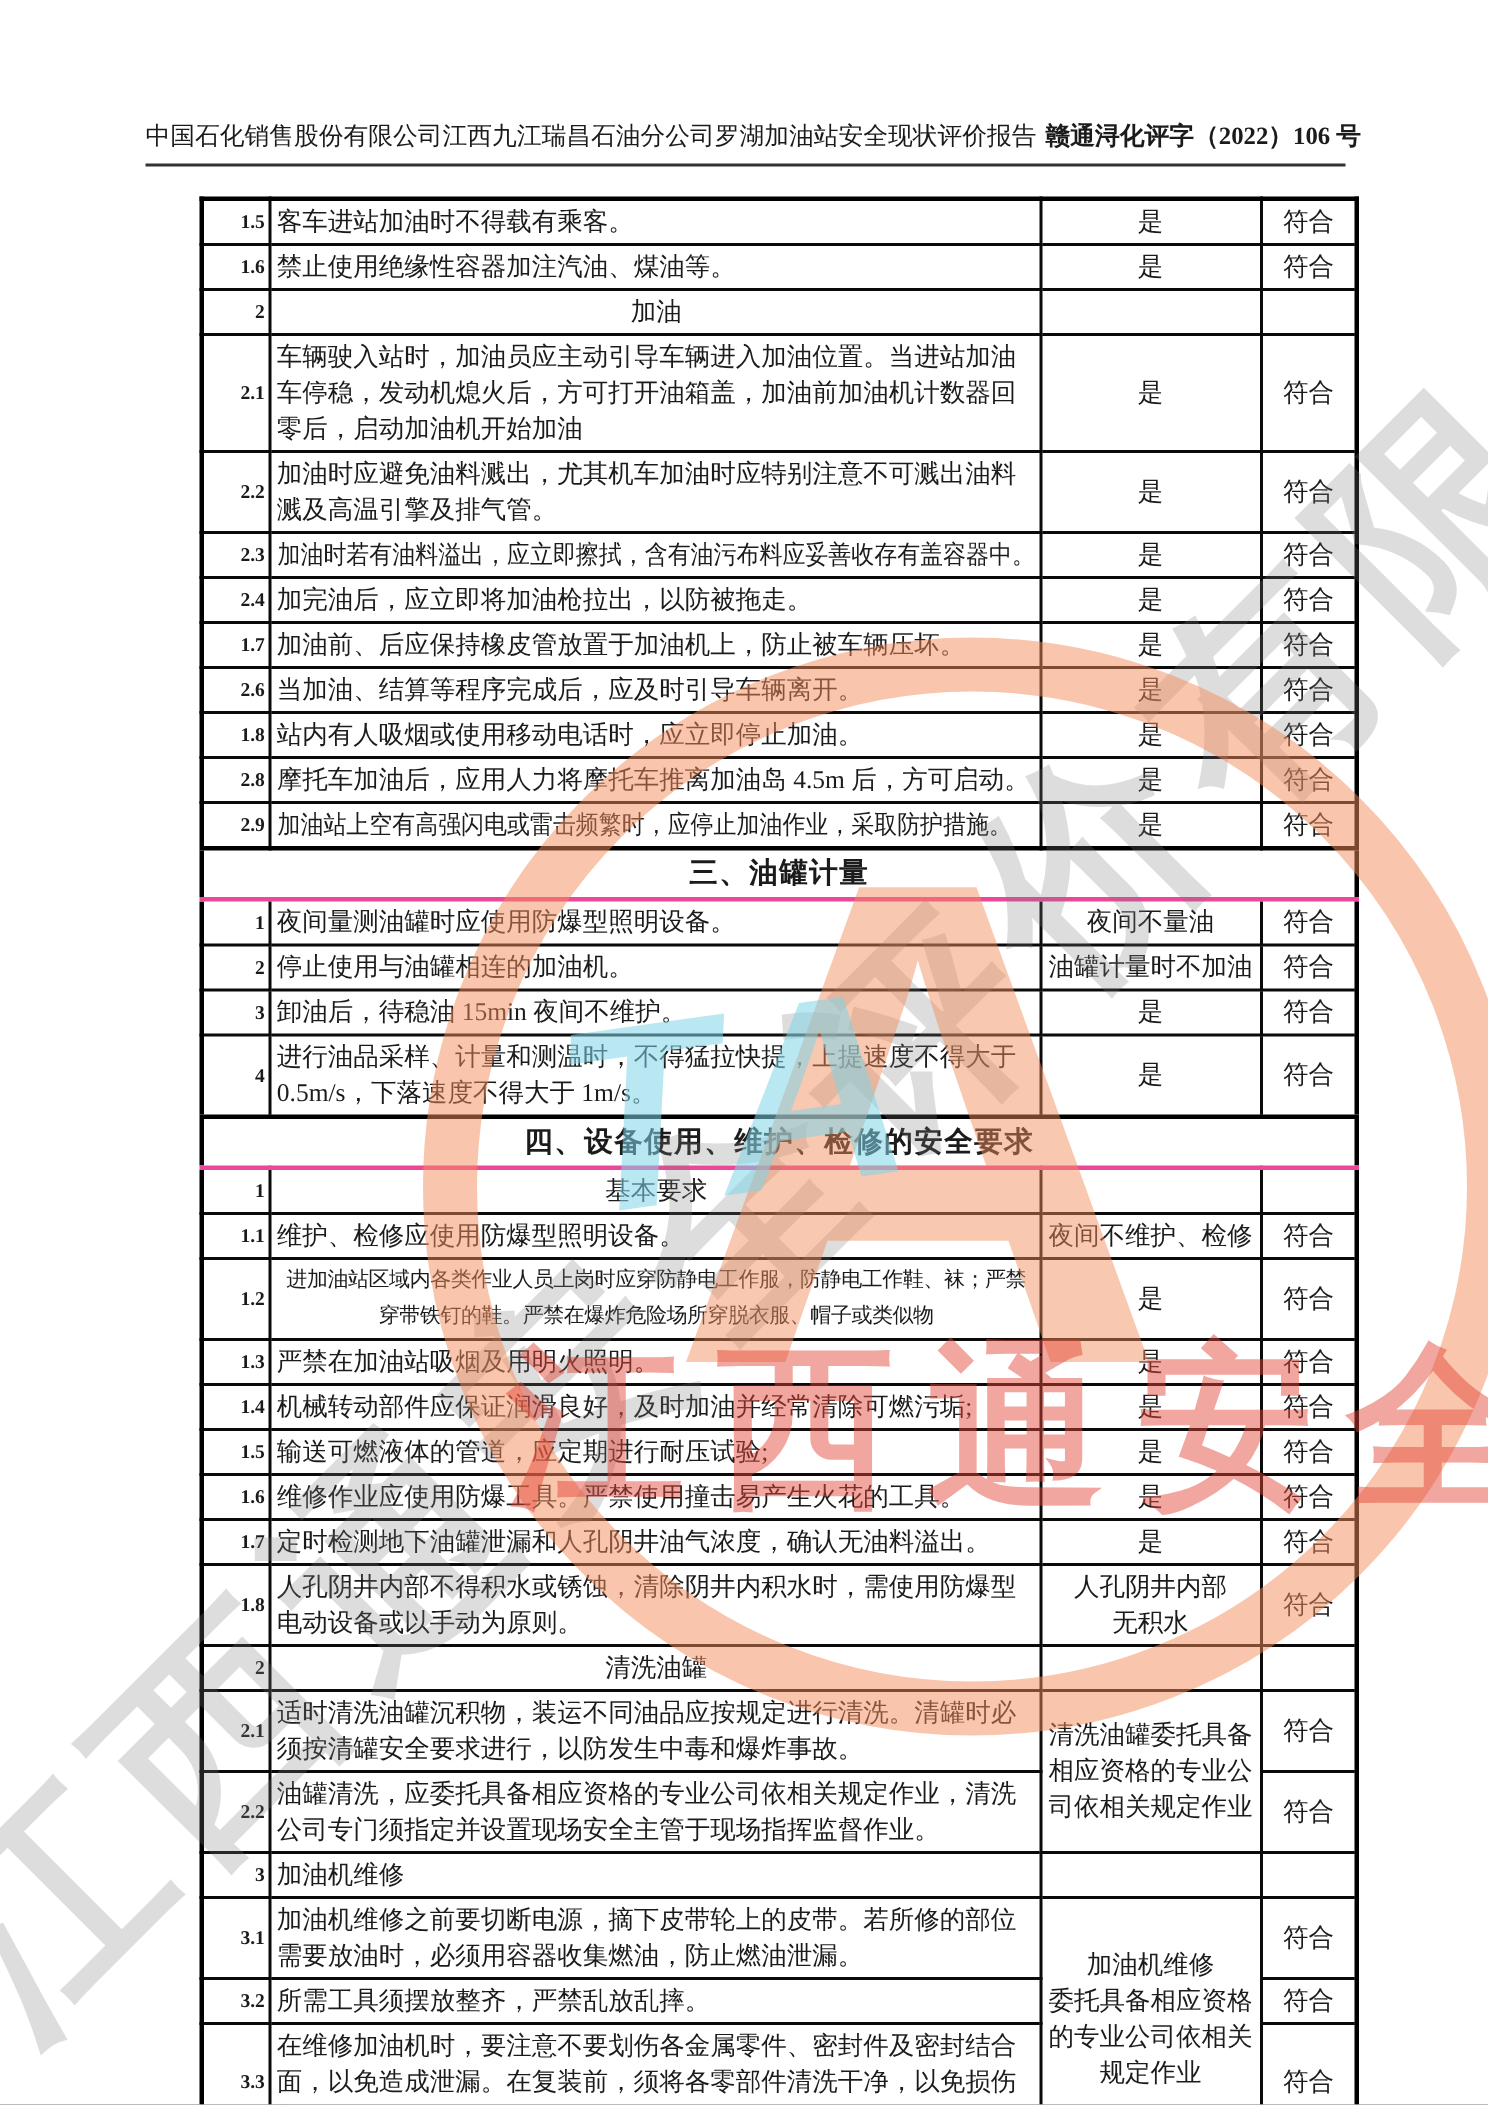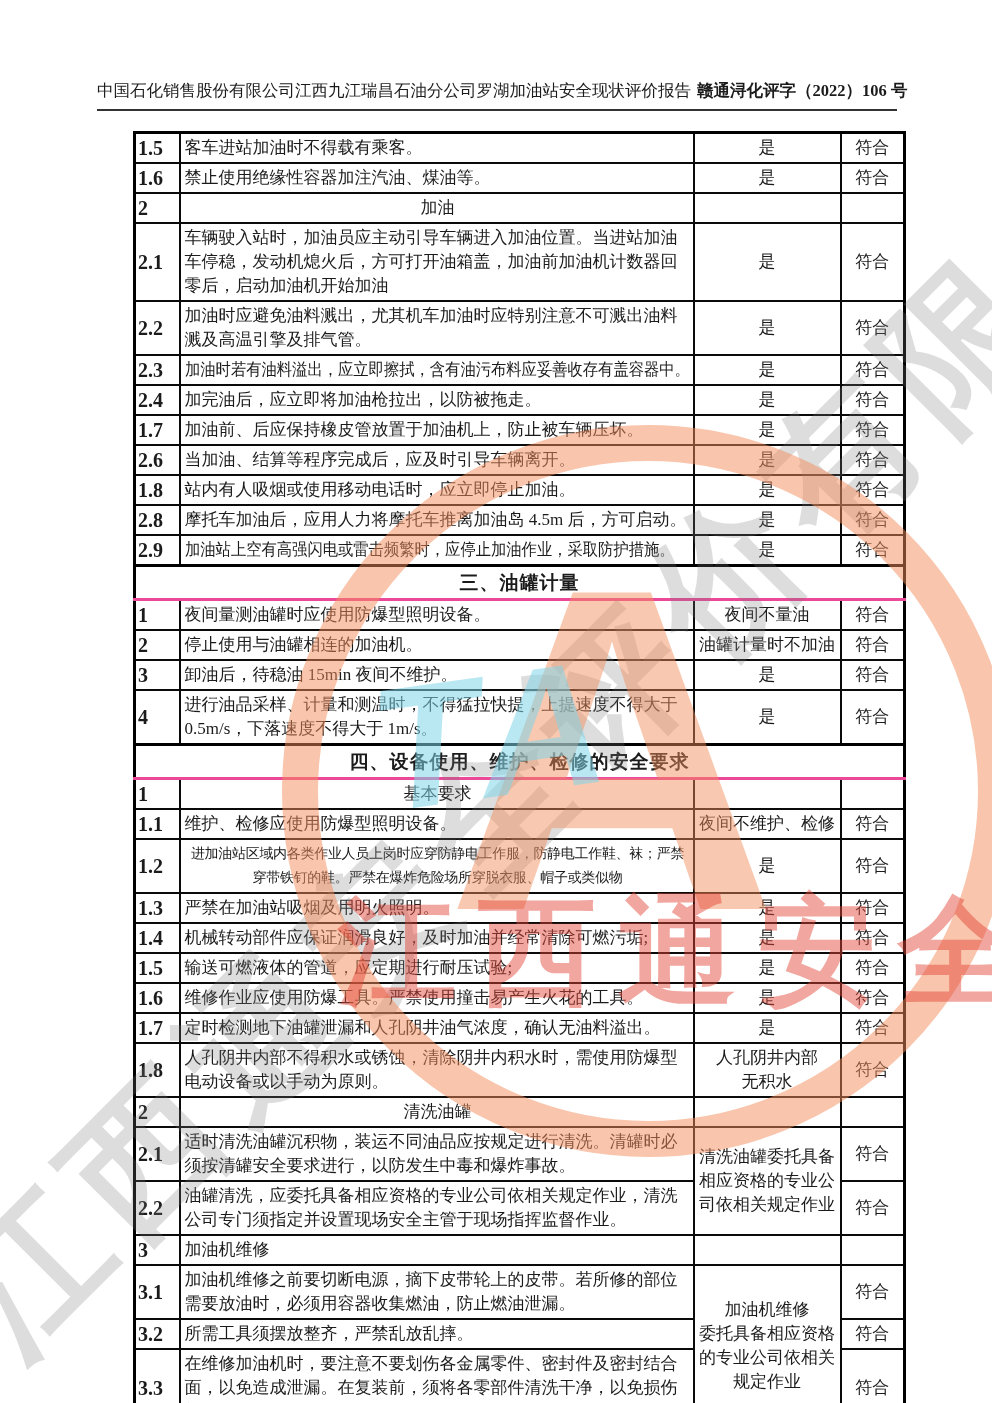--- a/index.html
+++ b/index.html
@@ -34,22 +34,22 @@
   col.c-text{width:514px;}
   col.c-status{width:147px;}
   col.c-result{width:64px;}
   td{
     border:2px solid #0a0a0a;
     vertical-align:middle;
     padding:1px 2px;
   }
   td.num{
     font-weight:bold;
-    text-align:left;
-    font-size:20px;
+    text-align:right;
+    font-size:13px;
     line-height:24px;
   }
   td.content{
     font-size:17px;
     line-height:24px;
     padding:2px 2px 2px 4px;
     text-align:left;
   }
   td.content.center{text-align:center;}
   td.content.compact{font-size:14px;letter-spacing:-0.3px;text-align:center;}

